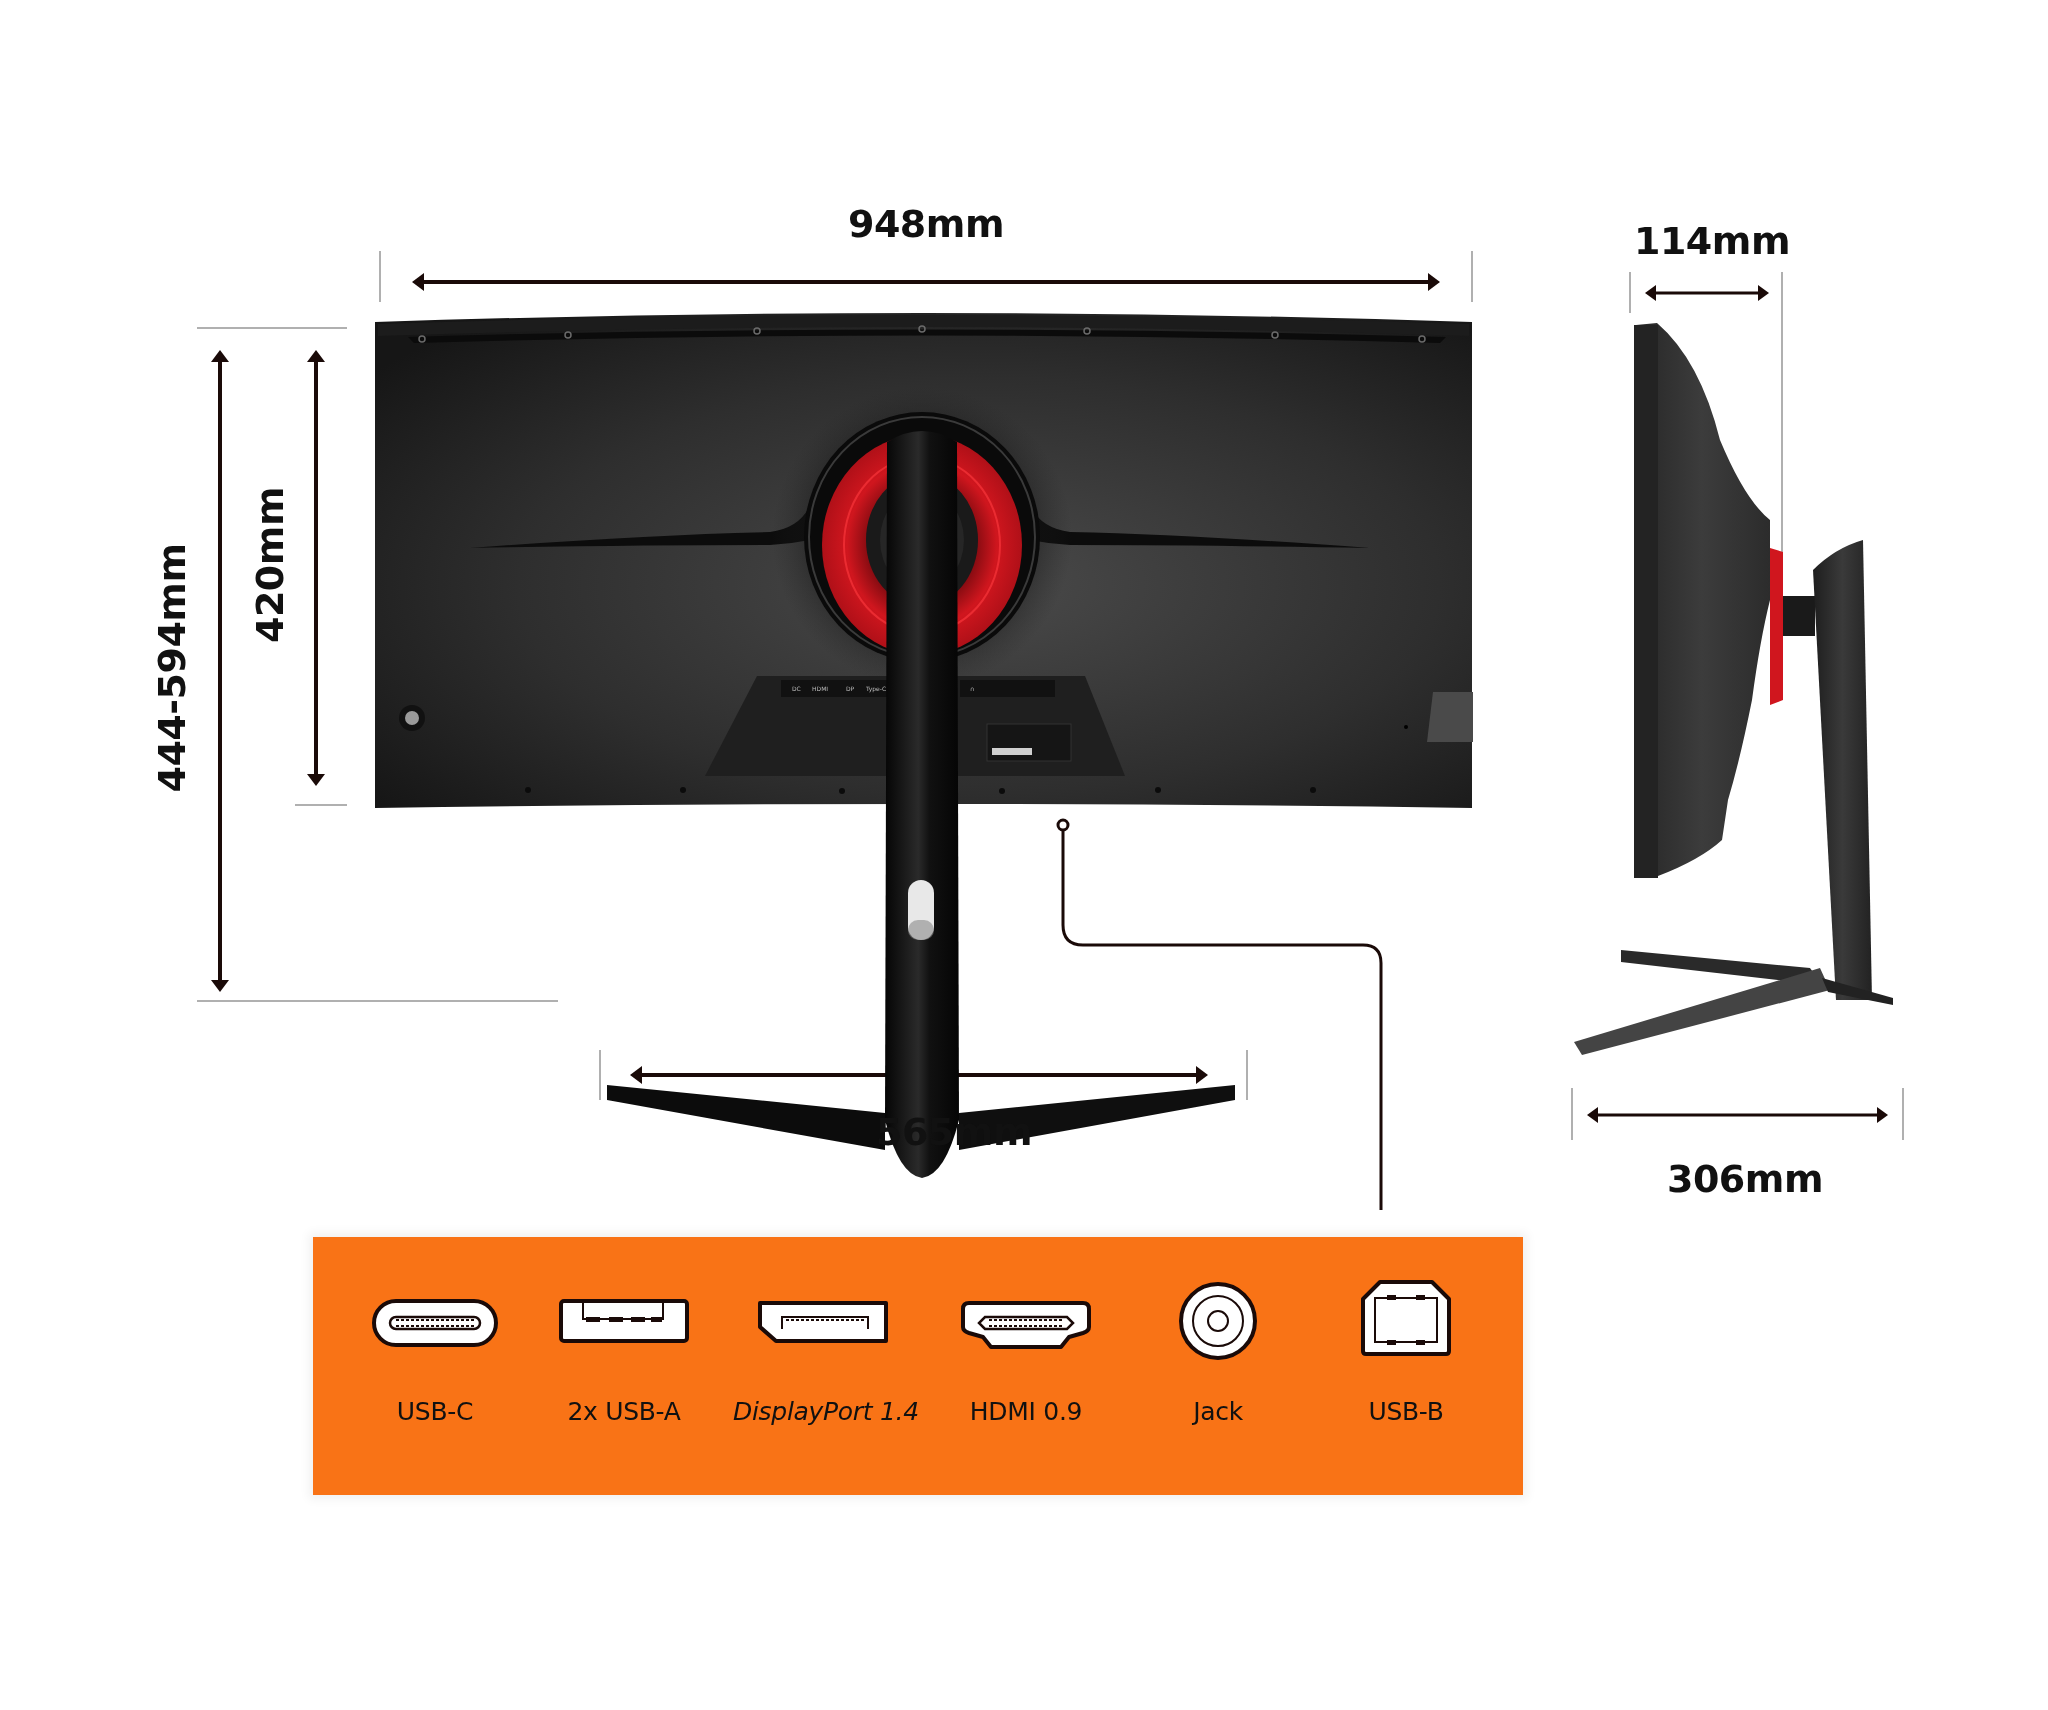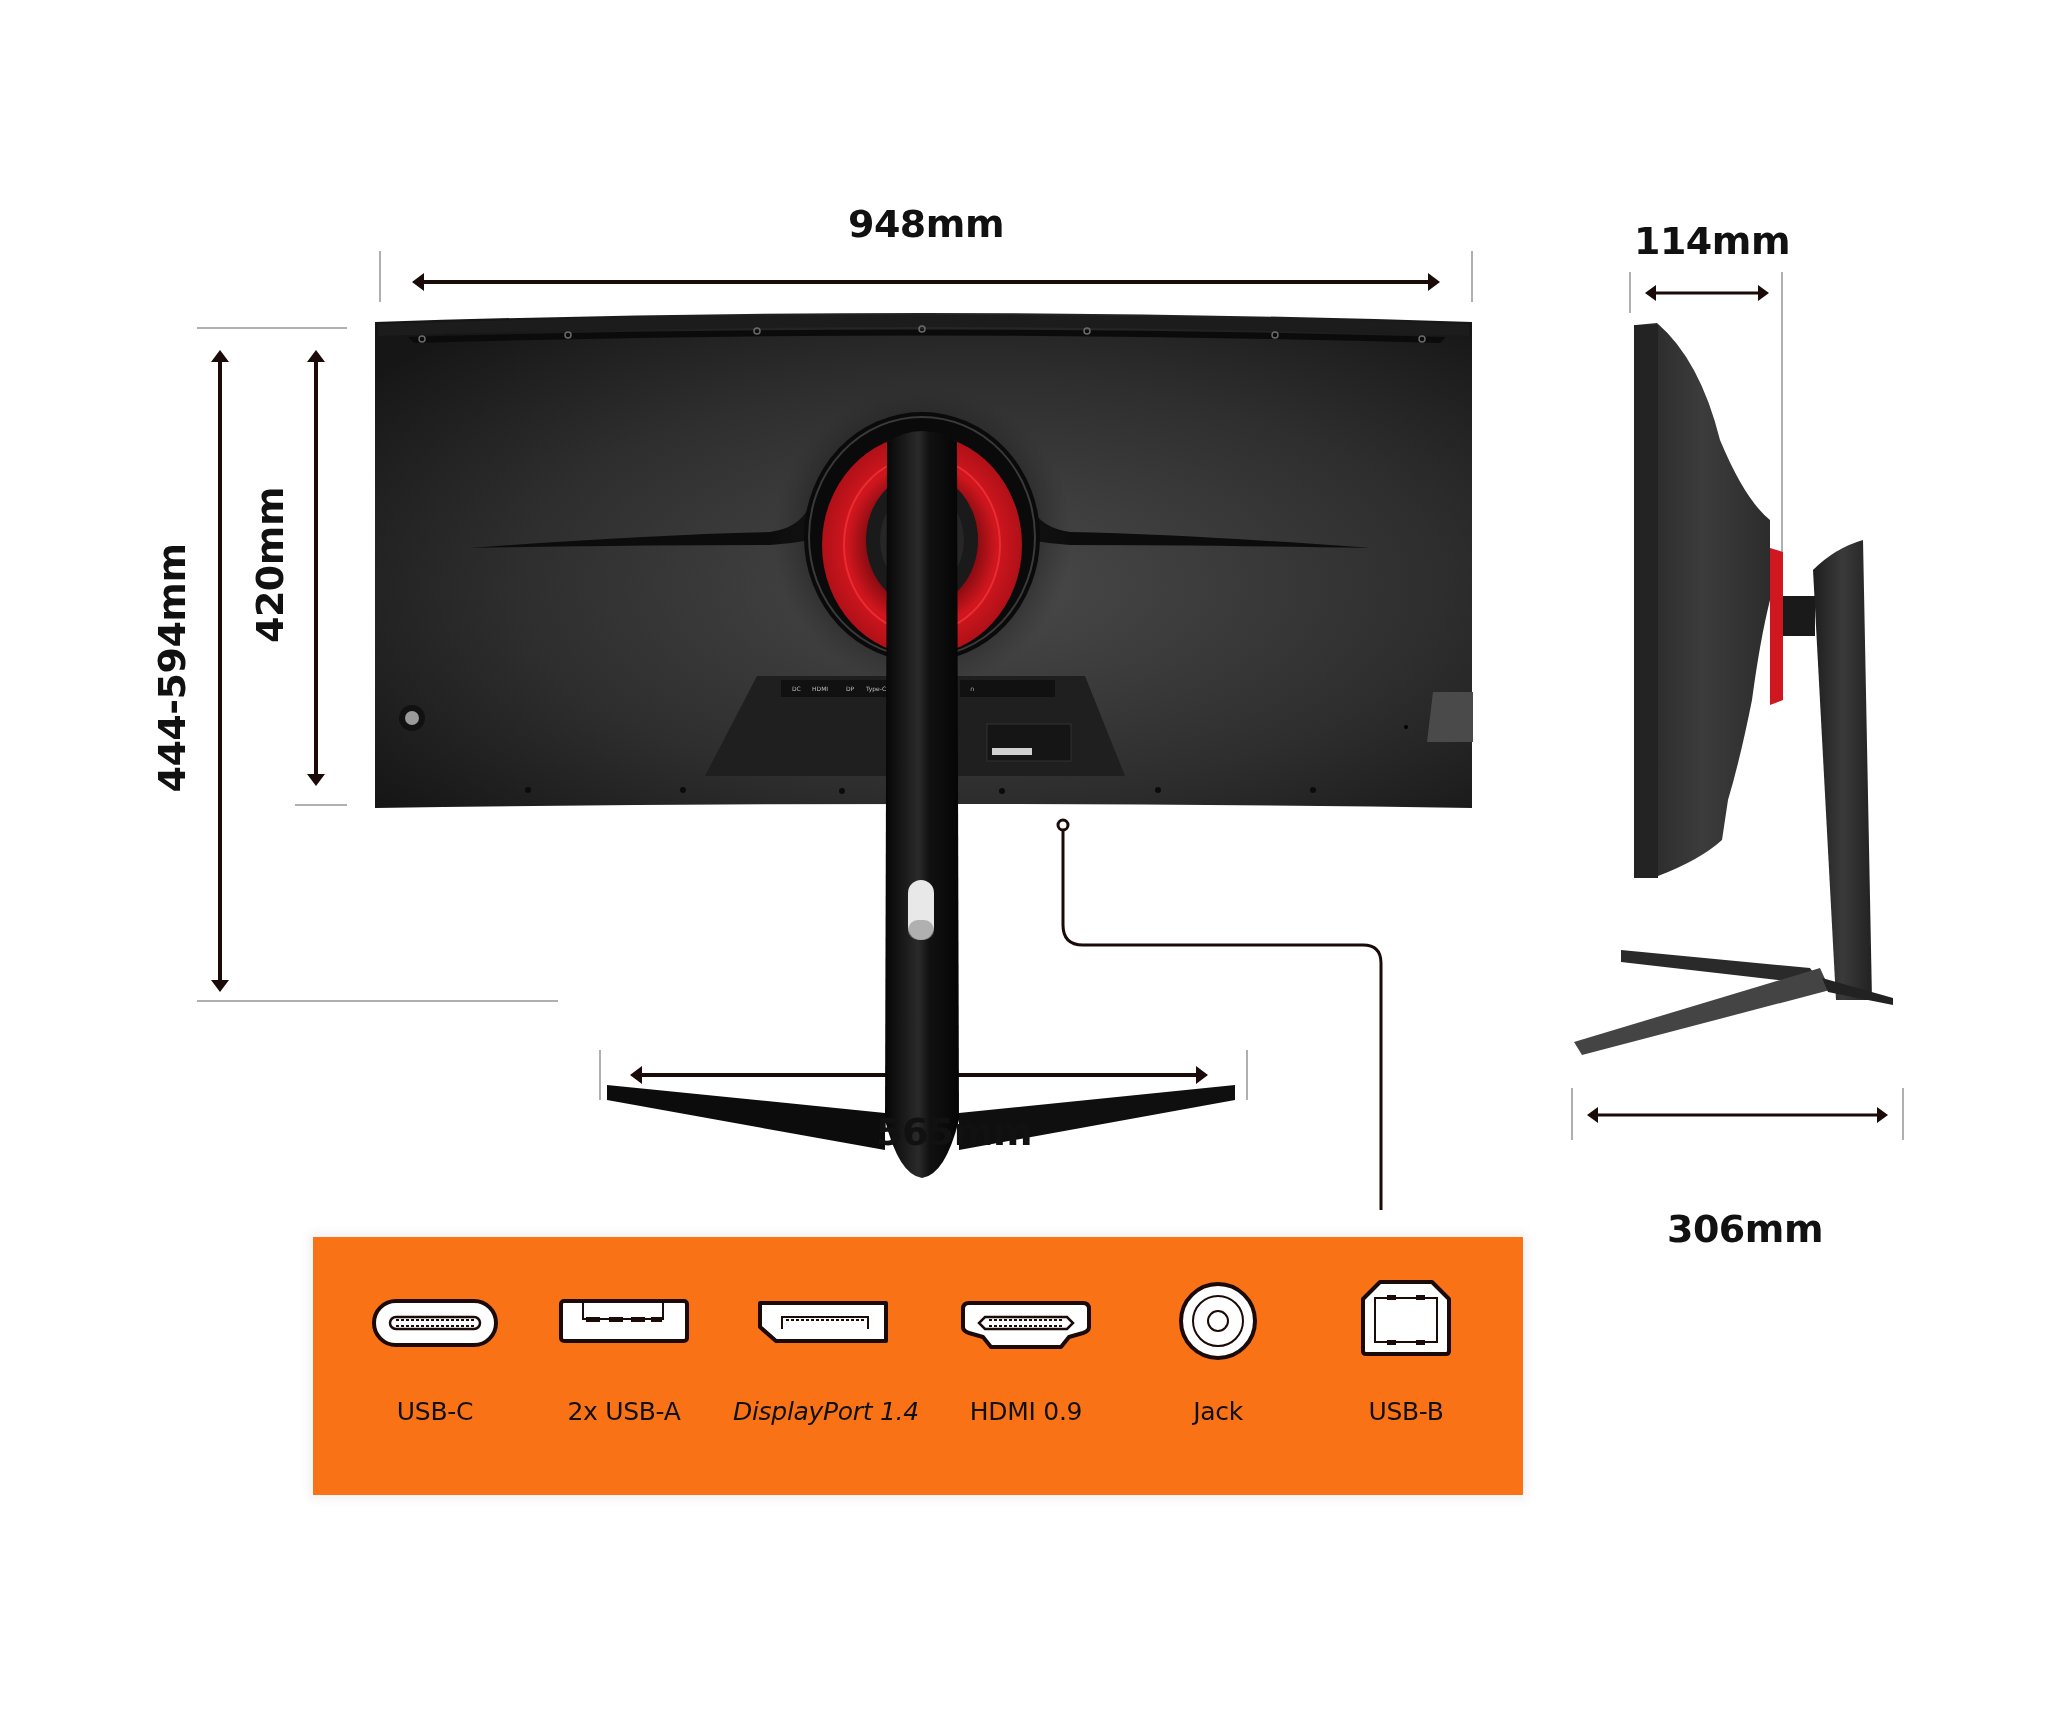--- a/index.html
+++ b/index.html
@@ -181,21 +181,21 @@
 <span class="rear-io" style="left:812px; top:685px;">HDMI</span>
 <span class="rear-io" style="left:846px; top:685px;">DP</span>
 <span class="rear-io" style="left:866px; top:685px;">Type-C</span>
 <span class="rear-io" style="left:970px; top:685px;">∩</span>
 
 <div class="dim-label" style="left:926px; top:205px;">948mm</div>
 <div class="dim-label" style="left:1712px; top:222px;">114mm</div>
 <div class="dim-label vertical" style="left:172px; top:668px;">444-594mm</div>
 <div class="dim-label vertical" style="left:270px; top:565px;">420mm</div>
 <div class="dim-label" style="left:906px; top:1113px;margin-left:48px;">565mm</div>
-<div class="dim-label" style="left:1745px; top:1210px;">306mm</div>
+<div class="dim-label" style="left:1745px; top:1160px;">306mm</div>
 
 <div class="ports-panel">
 
   <div class="port" style="left:122px;">
     <svg width="126" height="48" viewBox="0 0 126 48">
       <rect x="2" y="2" width="122" height="44" rx="22" fill="#fff" stroke="#1a0a08" stroke-width="4"></rect>
       <rect x="18" y="18" width="90" height="12" rx="6" fill="#fff" stroke="#1a0a08" stroke-width="2.5"></rect>
       <line x1="24" y1="21" x2="102" y2="21" stroke="#1a0a08" stroke-width="2" stroke-dasharray="3 2"></line>
       <line x1="24" y1="27" x2="102" y2="27" stroke="#1a0a08" stroke-width="2" stroke-dasharray="3 2"></line>
     </svg>

